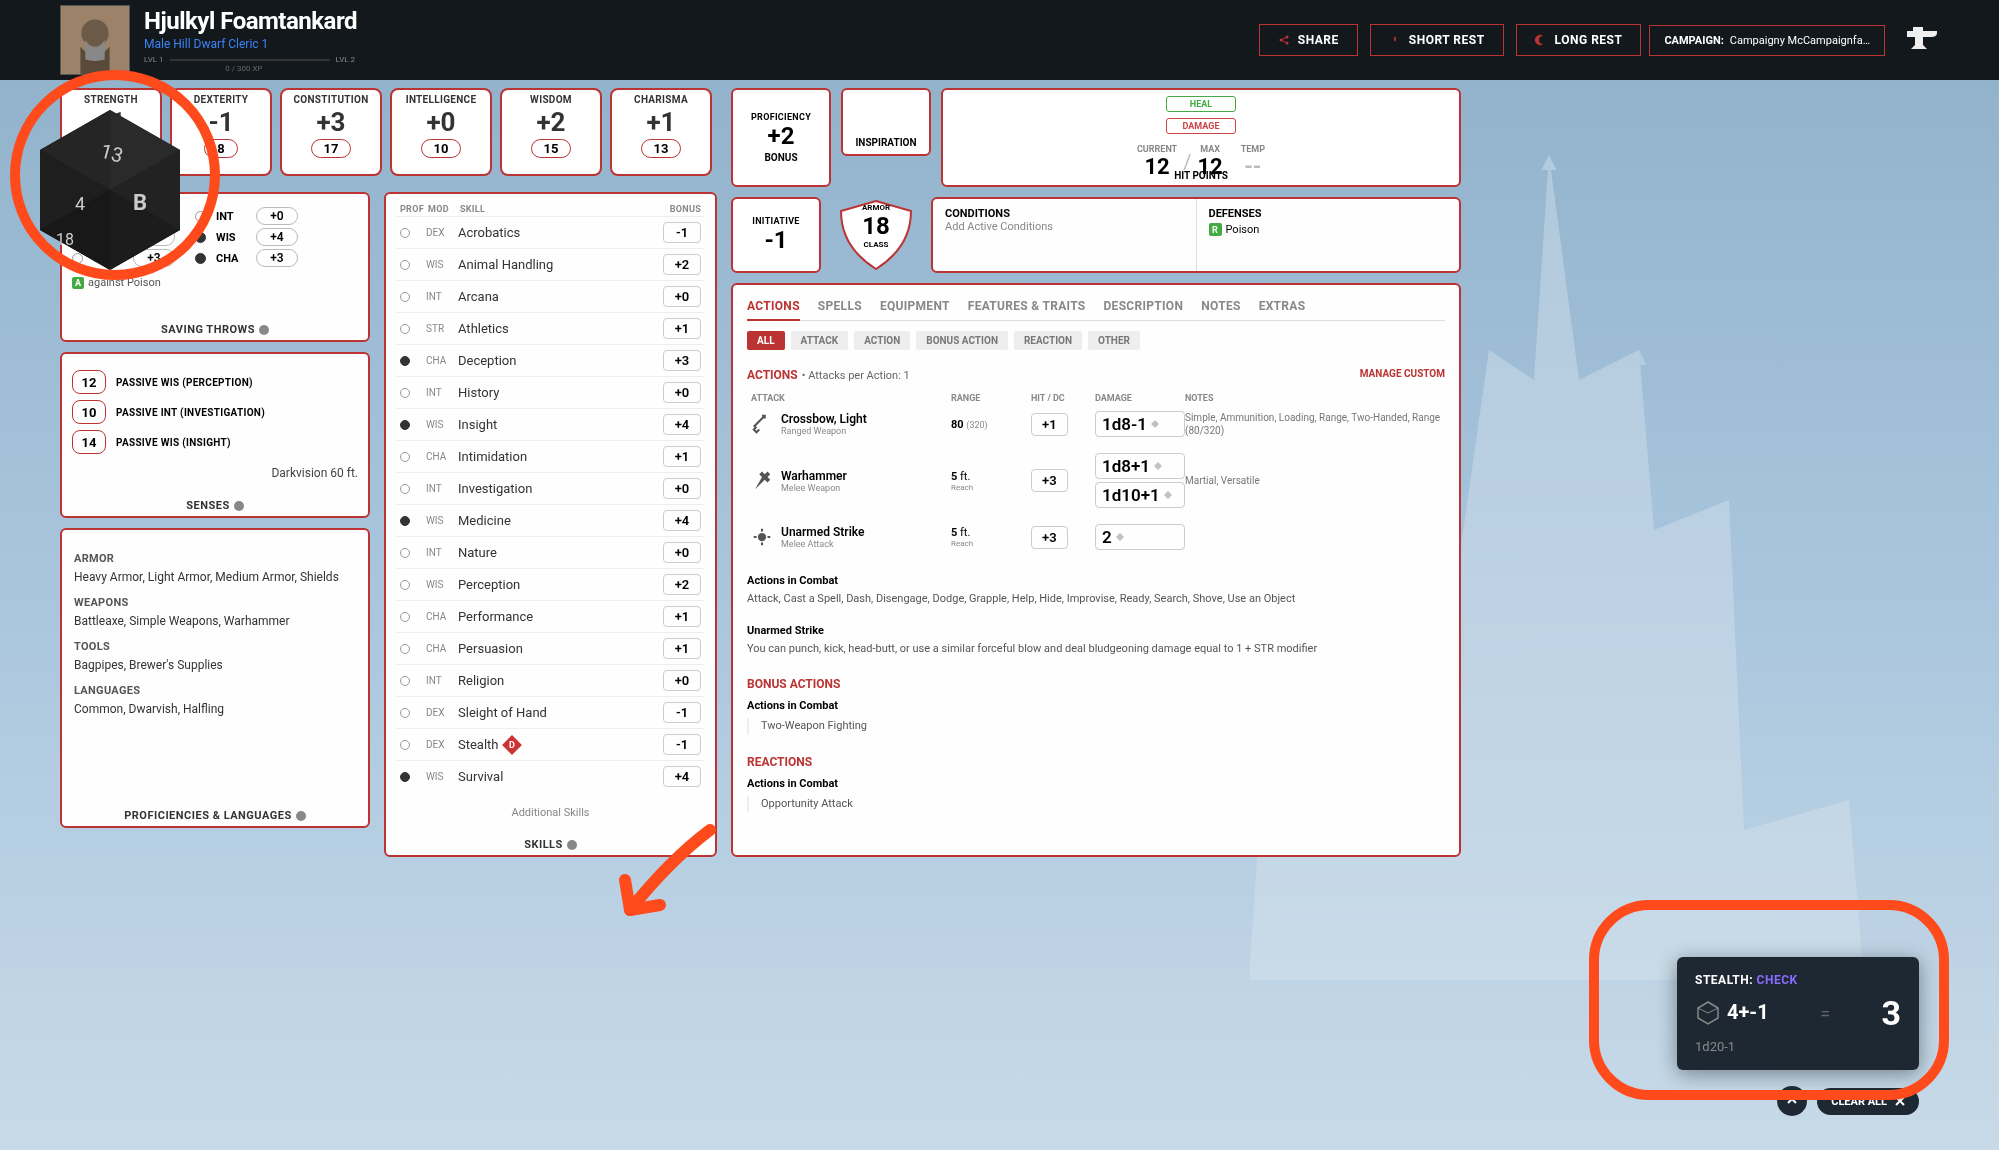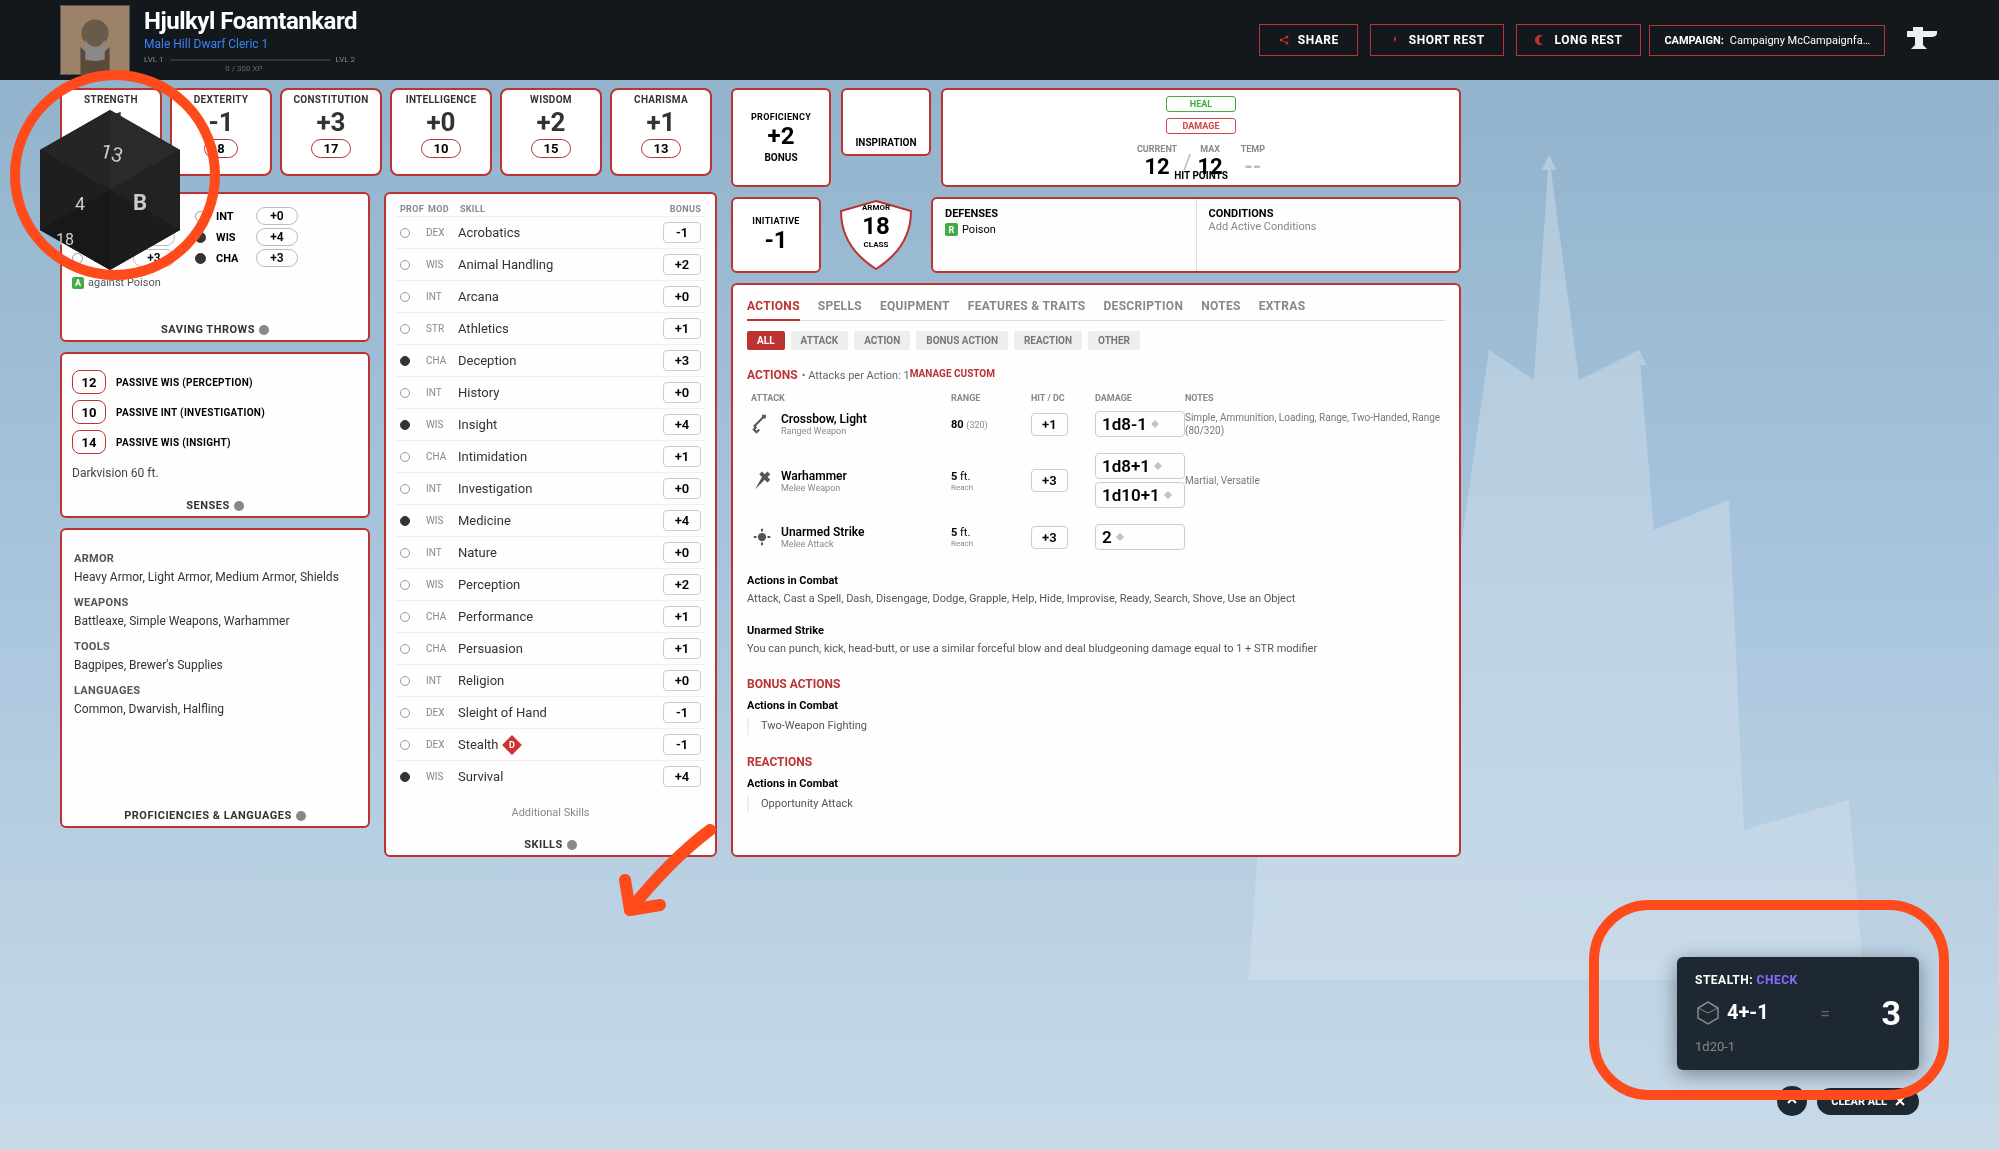--- a/index.html
+++ b/index.html
@@ -39,21 +39,21 @@
 .save-abbr{font-size:11px;font-weight:700;width:30px}
 .save-val{border:1.5px solid #bbb;border-radius:12px;padding:1px 10px;font-size:12px;font-weight:600;min-width:42px;text-align:center}
 .save-cols{display:flex;gap:20px}
 .adv-note{font-size:11px;color:#555;margin-top:6px;display:flex;align-items:center;gap:4px}
 .adv-badge{width:12px;height:12px;background:#4a4;color:#fff;font-size:9px;font-weight:700;display:inline-flex;align-items:center;justify-content:center;border-radius:2px}
 
 .senses{padding:10px 10px 30px}
 .sense-row{display:flex;align-items:center;gap:10px;margin:6px 0}
 .sense-val{width:34px;height:24px;border:1.5px solid #b33;border-radius:8px;display:flex;align-items:center;justify-content:center;font-weight:700;font-size:13px}
 .sense-label{font-size:10px;font-weight:700;letter-spacing:.3px}
-.sense-extra{text-align:left;font-size:12px;color:#444;margin:12px 0 6px}
+.sense-extra{text-align:right;font-size:12px;color:#444;margin:12px 0 6px}
 
 .profs{padding:12px 12px 30px;min-height:300px}
 .prof-cat{font-size:11px;font-weight:700;color:#555;letter-spacing:.3px;margin-top:10px}
 .prof-list{font-size:12px;color:#333;margin-top:3px;line-height:1.5}
 
 .col2{width:333px}
 .skills{padding:8px 10px 36px;height:100%}
 .skill-head{display:flex;font-size:9px;font-weight:700;color:#888;padding:2px 4px;letter-spacing:.3px}
 .skill-head .sh1{width:28px}.skill-head .sh2{width:32px}.skill-head .sh3{flex:1}.skill-head .sh4{width:50px;text-align:right}
 .skill-row{display:flex;align-items:center;padding:5px 4px;border-top:1px solid #eee}
@@ -98,21 +98,21 @@
 .res-badge{width:13px;height:13px;background:#4a4;color:#fff;font-size:9px;font-weight:700;display:inline-flex;align-items:center;justify-content:center;border-radius:2px}
 .cond-add{font-size:11px;color:#888}
 
 .main-panel{background:#fefefe;border:2px solid #b33;border-radius:6px;padding:14px;flex:1}
 .tabs{display:flex;gap:18px;border-bottom:1px solid #ddd;padding-bottom:6px}
 .tab{font-size:12px;font-weight:700;color:#888;cursor:pointer;letter-spacing:.3px}
 .tab.active{color:#b33;border-bottom:2px solid #b33;padding-bottom:6px;margin-bottom:-7px}
 .filters{display:flex;gap:6px;margin-top:10px}
 .filter{padding:4px 10px;font-size:10px;font-weight:700;background:#eee;color:#777;border-radius:2px;cursor:pointer}
 .filter.active{background:#b33;color:#fff}
-.actions-head{display:flex;align-items:center;margin-top:14px}
+.actions-head{display:flex;justify-content:space-between;align-items:center;margin-top:14px}
 .actions-title{font-size:12px;font-weight:700;color:#b33}
 .actions-sub{font-size:11px;color:#666}
 .manage{font-size:10px;font-weight:700;color:#b33;cursor:pointer}
 .atk-head{display:flex;font-size:9px;font-weight:700;color:#888;margin-top:10px;padding:0 4px}
 .ah1{width:200px}.ah2{width:80px}.ah3{width:64px}.ah4{width:90px}.ah5{flex:1}
 .atk-row{display:flex;align-items:center;padding:8px 4px}
 .atk-icon{width:22px;height:22px;margin-right:8px;flex-shrink:0}
 .atk-name-col{width:170px}
 .atk-name{font-size:12px;font-weight:600}
 .atk-type{font-size:9px;color:#888}
@@ -466,29 +466,29 @@
             <path d="M45 4 L80 14 Q80 50 45 72 Q10 50 10 14 Z" fill="#fff" stroke="#b33" stroke-width="2"></path>
           </svg>
         <div class="ac-inner">
           <div style="font-size:8px;font-weight:700">ARMOR</div>
           <div style="font-size:24px;font-weight:700">18</div>
           <div style="font-size:8px;font-weight:700">CLASS</div>
         </div>
       </div>
       <div class="panel def-cond" style="padding:0">
         <div class="def-half">
+          <div class="def-title">CONDITIONS</div>
+          <div class="cond-add">Add Active Conditions</div>
+        </div>
+        <div class="def-half">
           <div class="def-title">DEFENSES</div>
           <div class="def-item">
               <span class="res-badge">R</span>
               <span>Poison</span>
             </div>
-        </div>
-        <div class="def-half">
-          <div class="def-title">CONDITIONS</div>
-          <div class="cond-add">Add Active Conditions</div>
         </div>
       </div>
     </div>
 
     <div class="main-panel">
       <div class="tabs" id="tabs">
           <div class="tab active">ACTIONS</div>
           <div class="tab ">SPELLS</div>
           <div class="tab ">EQUIPMENT</div>
           <div class="tab ">FEATURES &amp; TRAITS</div>

